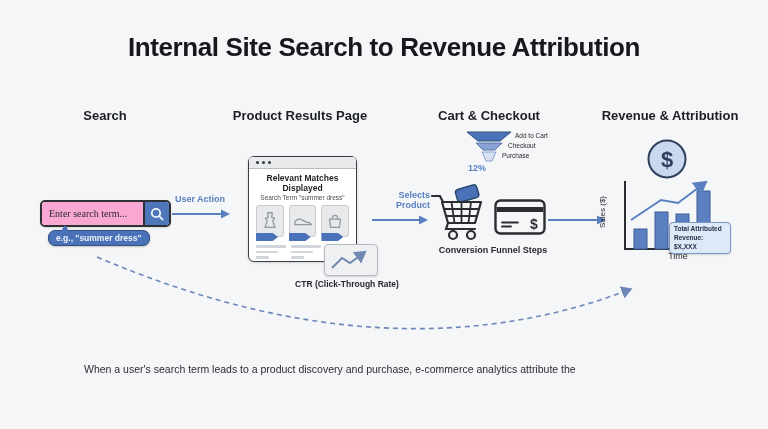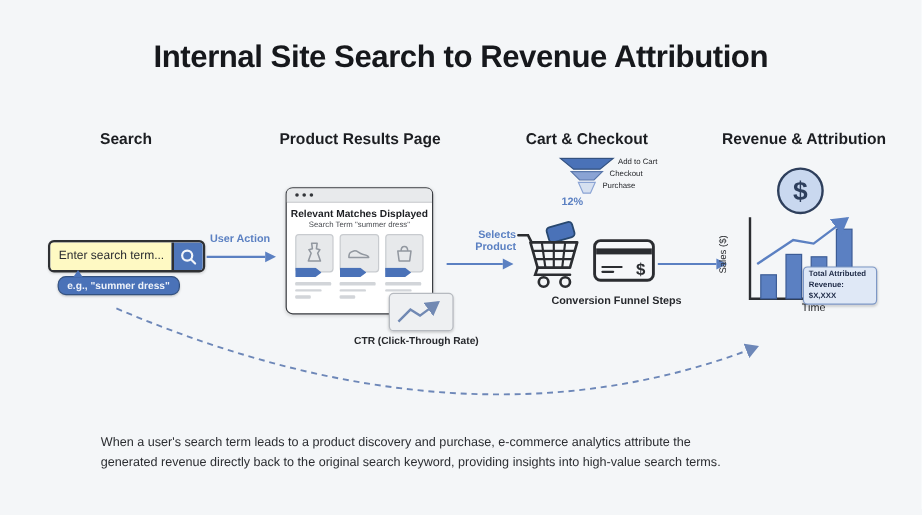--- a/index.html
+++ b/index.html
@@ -10,33 +10,33 @@
 
   .title { top:32px; left:0; width:768px; text-align:center; font-size:26px; font-weight:700;
            color:#16181c; letter-spacing:-0.4px; }
 
   .col-head { top:108px; font-size:13px; font-weight:600; color:#1c1e22; text-align:center; }
 
   
   .searchbar { left:40px; top:200px; width:131px; height:27px; display:flex; background:#fff;
                border:2px solid #2e3033; border-radius:5px; overflow:hidden; box-shadow:0 1px 2px rgba(0,0,0,.12); }
   .searchbar input { flex:1; border:0; outline:none; min-width:0; padding:0 0 0 7px; font-size:10px;
-                     font-family:Liberation Sans, sans-serif; color:#1c1e22; background:#fef9c3; }
+                     font-family:Liberation Serif, serif; color:#1c1e22; background:#f9a8d4; }
   .searchbar input::placeholder { color:#2a2c30; opacity:1; }
   .search-btn { width:26px; background:#4e76ba; border-left:2px solid #2e3033; display:flex;
                 align-items:center; justify-content:center; cursor:pointer; }
   .bubble { left:48px; top:230px; background:#4a72b8; border:1.5px solid #33517f; border-radius:7px;
             color:#eef2f9; font-size:8.5px; font-weight:600; padding:2px 7px; box-shadow:0 1px 2px rgba(0,0,0,.2); }
   .bubble::before { content:""; position:absolute; top:-6px; left:12px; border-left:4px solid transparent;
             border-right:4px solid transparent; border-bottom:6px solid #4a72b8; }
 
   .flow-label { font-size:9px; font-weight:600; color:#5b80c2; text-align:center; line-height:1.15; }
 
   
-  .window { left:238px; top:156px; width:123px; height:106px; background:#fff; border:1.5px solid #3a3d42;
+  .window { left:248px; top:156px; width:109px; height:106px; background:#fff; border:1.5px solid #3a3d42;
             border-radius:6px; box-shadow:0 1px 3px rgba(0,0,0,.15); }
   .window-bar { height:12px; background:#e8eaec; border-bottom:1px solid #b9bcc0; border-radius:4px 4px 0 0;
             display:flex; align-items:center; gap:3px; padding-left:7px; }
   .dot { width:3px; height:3px; border-radius:50%; background:#33363a; }
   .win-head { margin-top:4px; text-align:center; font-size:8.5px; font-weight:700; color:#1c1e22; }
   .win-sub { text-align:center; font-size:6.5px; color:#4a4d52; margin-top:1px; }
   .cards { display:flex; gap:5px; padding:4px 7px 0 7px; }
   .pcard { width:34px; height:32px; background:#e7e9eb; border:1px solid #c8cbcf; border-radius:3px;
            display:flex; align-items:center; justify-content:center; position:relative; }
   .tag { position:absolute; left:-1px; bottom:-5px; width:22px; height:8px; background:#4a72b8;
@@ -45,21 +45,21 @@
   .skel-col { width:34px; display:flex; flex-direction:column; gap:3px; }
   .skel { height:2.5px; background:#d2d5d9; border-radius:1px; }
 
   .ctr-card { left:324px; top:244px; width:54px; height:32px; background:#eef0f2; border:1px solid #b6bac0;
               border-radius:4px; box-shadow:0 1px 2px rgba(0,0,0,.15); display:flex; align-items:center; justify-content:center; }
   .ctr-label { left:276px; top:279px; width:142px; text-align:center; font-size:8.5px; font-weight:700; color:#26282c; }
 
   
   .funnel-label { font-size:6.5px; color:#26282c; }
   .funnel-rate { left:468px; top:163px; width:44px; font-size:9px; font-weight:600; color:#5b80c2; }
-  .cart-caption { left:418px; top:245px; width:150px; text-align:right; font-size:9px; font-weight:600; color:#26282c; }
+  .cart-caption { left:418px; top:245px; width:150px; text-align:center; font-size:9px; font-weight:600; color:#26282c; }
 
   
   .tooltip { left:669px; top:222px; width:62px; background:#dfe8f6; border:1.5px solid #7d97c5; border-radius:4px;
              padding:2px 4px; font-size:6.5px; font-weight:700; color:#1f2b47; line-height:1.35;
              box-shadow:0 1px 2px rgba(0,0,0,.15); z-index:3; }
   .y-label { left:598px; top:196px; font-size:8px; color:#26282c; writing-mode:vertical-rl; transform:rotate(180deg); }
   .x-label { left:648px; top:251px; width:60px; text-align:center; font-size:9px; color:#26282c; }
 
   .attr-label { left:302px; top:331px; width:184px; text-align:center; font-size:9px; color:#8094b8; }
 
@@ -222,16 +222,15 @@
     <path d="M21 42 L51 22 L68 25 L96 4" fill="none" stroke="#5b80c2" stroke-width="2" marker-end="url(#trendArrow)"></path>
   </svg>
   <div class="abs tooltip">
     <div>Total Attributed</div>
     <div>Revenue: $X,XXX</div>
   </div>
   <div class="abs x-label">Time</div>
 
   <div class="abs footer">
     <div>When a user's search term leads to a product discovery and purchase, e-commerce analytics attribute the</div>
-    <div>generated revenue directly back to the original search keyword, providing insights into high-value search terms.</div>
   </div>
 
 </div>
 
 </body></html>

